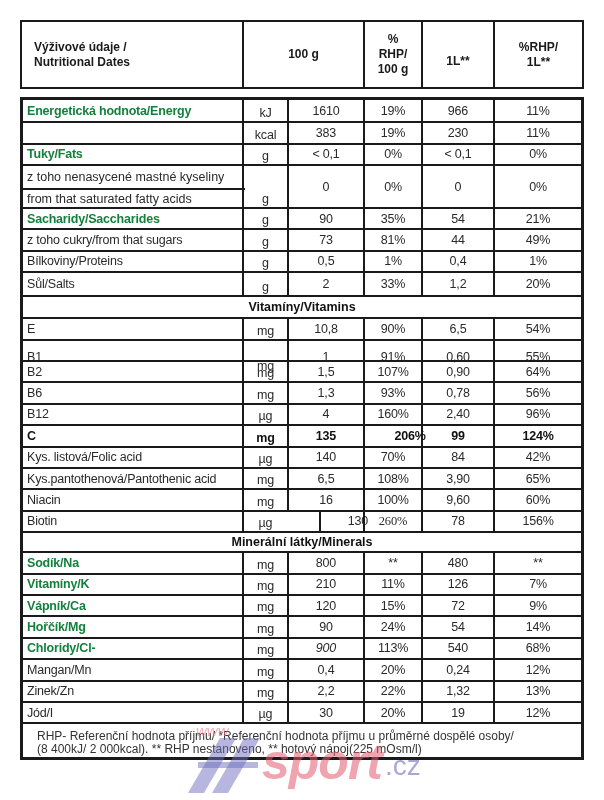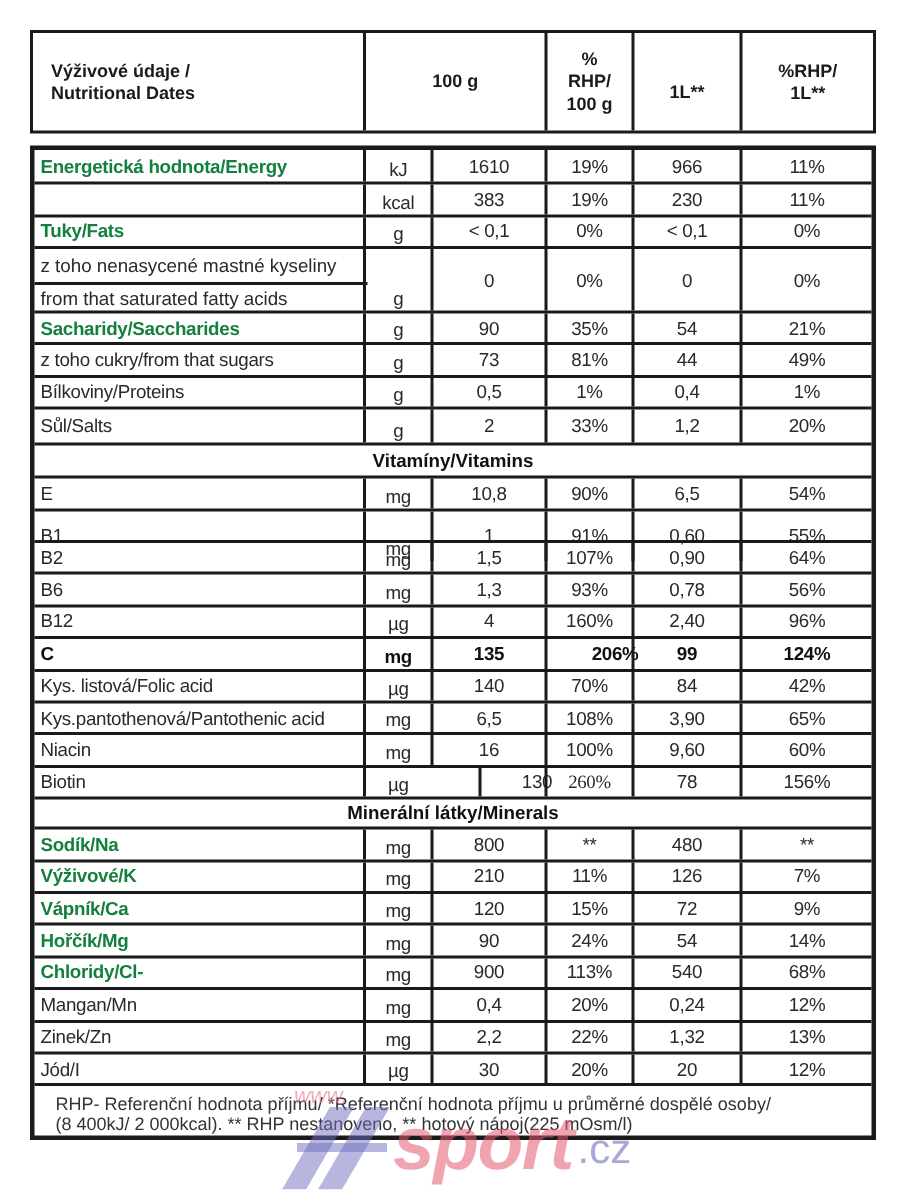--- a/index.html
+++ b/index.html
@@ -210,21 +210,21 @@
     <div class="section" style="top: 431.2px; height: 20px;">Minerální látky/Minerals</div>
     <div class="row boldlabel" style="top: 451.2px; height: 21.4px;">
       <div class="cell lbl">Sodík/Na</div>
       <div class="cell" style="left: 219px; width: 45px; align-items: flex-end; padding-bottom: 1px;">mg</div>
       <div class="cell" style="left: 264px; width: 76px;">800</div>
       <div class="cell" style="left: 340px; width: 58px;">**</div>
       <div class="cell" style="left: 398px; width: 72px;">480</div>
       <div class="cell" style="left: 470px; width: 88px;">**</div>
     </div>
     <div class="row boldlabel" style="top: 472.6px; height: 21.4px;">
-      <div class="cell lbl">Výživové/K</div>
+      <div class="cell lbl">Vitamíny/K</div>
       <div class="cell" style="left: 219px; width: 45px; align-items: flex-end; padding-bottom: 1px;">mg</div>
       <div class="cell" style="left: 264px; width: 76px;">210</div>
       <div class="cell" style="left: 340px; width: 58px;">11%</div>
       <div class="cell" style="left: 398px; width: 72px;">126</div>
       <div class="cell" style="left: 470px; width: 88px;">7%</div>
     </div>
     <div class="row boldlabel" style="top: 494px; height: 21.4px;">
       <div class="cell lbl">Vápník/Ca</div>
       <div class="cell" style="left: 219px; width: 45px; align-items: flex-end; padding-bottom: 1px;">mg</div>
       <div class="cell" style="left: 264px; width: 76px;">120</div>
@@ -236,21 +236,21 @@
       <div class="cell lbl">Hořčík/Mg</div>
       <div class="cell" style="left: 219px; width: 45px; align-items: flex-end; padding-bottom: 1px;">mg</div>
       <div class="cell" style="left: 264px; width: 76px;">90</div>
       <div class="cell" style="left: 340px; width: 58px;">24%</div>
       <div class="cell" style="left: 398px; width: 72px;">54</div>
       <div class="cell" style="left: 470px; width: 88px;">14%</div>
     </div>
     <div class="row boldlabel" style="top: 536.8px; height: 21.4px;">
       <div class="cell lbl">Chloridy/Cl-</div>
       <div class="cell" style="left: 219px; width: 45px; align-items: flex-end; padding-bottom: 1px;">mg</div>
-      <div class="cell" style="left: 264px; width: 76px;">900</div>
+      <div class="cell" style="left: 264px; width: 76px; font-style: italic;">900</div>
       <div class="cell" style="left: 340px; width: 58px;">113%</div>
       <div class="cell" style="left: 398px; width: 72px;">540</div>
       <div class="cell" style="left: 470px; width: 88px;">68%</div>
     </div>
     <div class="row" style="top: 558.2px; height: 21.4px;">
       <div class="cell lbl">Mangan/Mn</div>
       <div class="cell" style="left: 219px; width: 45px; align-items: flex-end; padding-bottom: 1px;">mg</div>
       <div class="cell" style="left: 264px; width: 76px;">0,4</div>
       <div class="cell" style="left: 340px; width: 58px;">20%</div>
       <div class="cell" style="left: 398px; width: 72px;">0,24</div>
@@ -262,21 +262,21 @@
       <div class="cell" style="left: 264px; width: 76px;">2,2</div>
       <div class="cell" style="left: 340px; width: 58px;">22%</div>
       <div class="cell" style="left: 398px; width: 72px;">1,32</div>
       <div class="cell" style="left: 470px; width: 88px;">13%</div>
     </div>
     <div class="row" style="top: 601px; height: 21px;">
       <div class="cell lbl">Jód/I</div>
       <div class="cell" style="left: 219px; width: 45px; align-items: flex-end; padding-bottom: 1px;">µg</div>
       <div class="cell" style="left: 264px; width: 76px;">30</div>
       <div class="cell" style="left: 340px; width: 58px;">20%</div>
-      <div class="cell" style="left: 398px; width: 72px;">20</div>
+      <div class="cell" style="left: 398px; width: 72px;">19</div>
       <div class="cell" style="left: 470px; width: 88px;">12%</div>
     </div>
     <div class="footer" style="top: 622.4px; bottom: 0px;">
       <div>RHP- Referenční hodnota příjmu/ *Referenční hodnota příjmu  u průměrné dospělé osoby/</div>
       <div>(8 400kJ/ 2 000kcal).  ** RHP nestanoveno, ** hotový nápoj(225 mOsm/l)</div>
     </div>
   </div>
 
 <div class="wm wm-logo">
   <svg width="80" height="55" viewBox="0 0 80 55">

